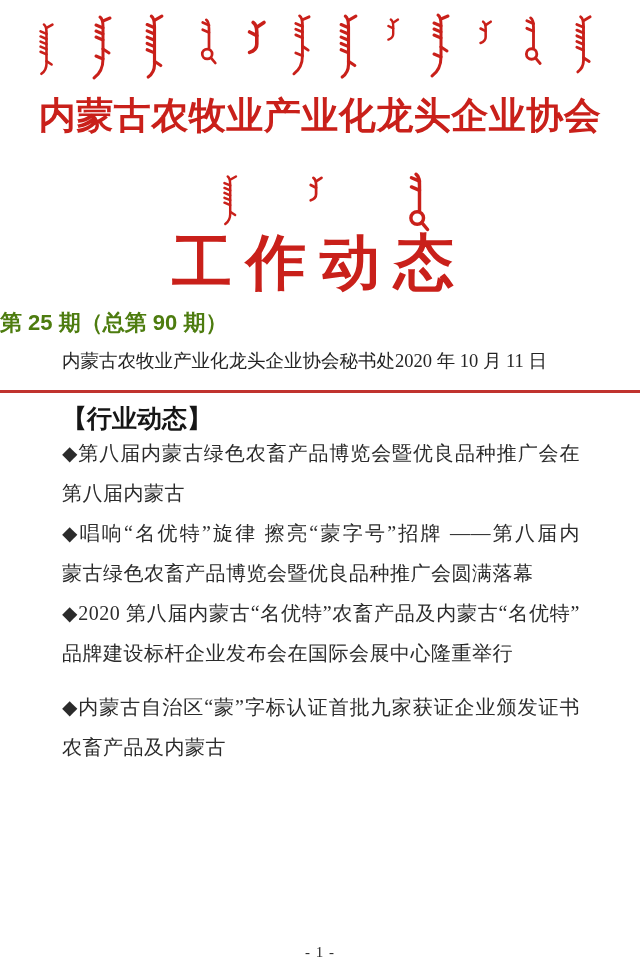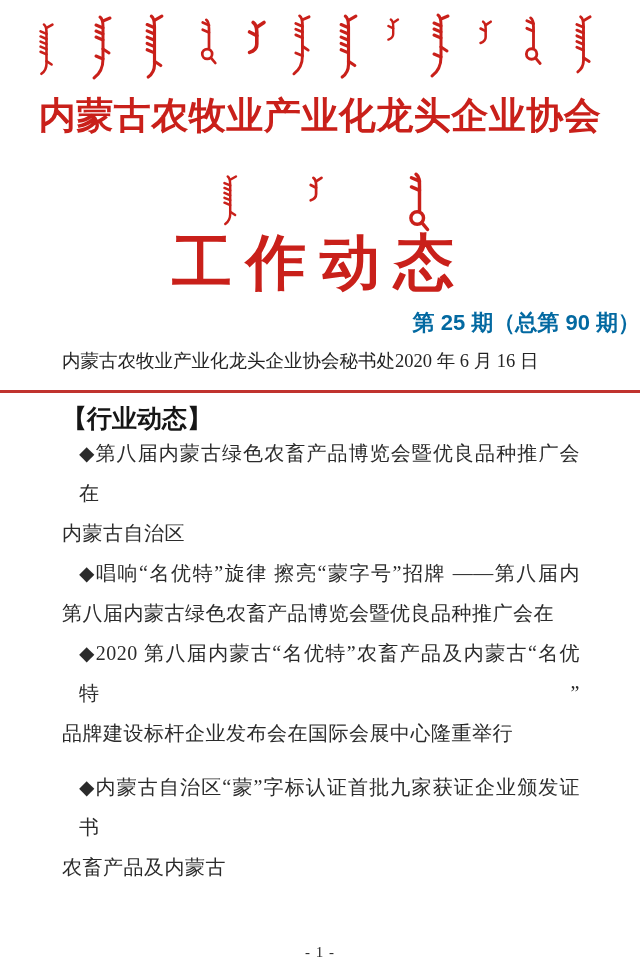--- a/index.html
+++ b/index.html
@@ -33,26 +33,26 @@
     color: #c9201a;
     font-family: "Liberation Serif", "DejaVu Serif", serif;
     font-weight: bold;
     font-size: 60px;
     line-height: 66px;
     letter-spacing: 14px;
     white-space: nowrap;
   }
   .issue {
     margin-top: 14px;
-    text-align: right;
+    text-align: left;
     font-family: "Liberation Sans", "DejaVu Sans", sans-serif;
     font-weight: bold;
     font-size: 22px;
     line-height: 26px;
-    color: #0369a1;
+    color: #4d7c0f;
   }
   .pub-row {
     display: flex;
     justify-content: flex-start;
     align-items: baseline;
     margin: 13px 58px 0 62px;
     font-size: 18.5px;
     line-height: 24px;
     color: #242424;
   }
@@ -75,21 +75,21 @@
     line-height: 30px;
     margin-top: 10px;
     color: #161616;
   }
   .toc-line {
     font-size: 20px;
     line-height: 40px;
     color: #2b2b2b;
     letter-spacing: 0.5px;
   }
-  .line-full { text-align: justify; text-align-last: justify; margin-left: 17px; }
+  .line-full { text-align: justify; text-align-last: justify; }
   .gap-before { margin-top: 14px; }
   .footer {
     position: absolute;
     left: 0; right: 0; bottom: 12px;
     text-align: center;
     font-size: 15px;
     letter-spacing: 1px;
     color: #2b2b2b;
   }
 </style>
@@ -153,37 +153,37 @@
     <use href="#mg-c" transform="translate(308,6) scale(0.9)"></use>
     <use href="#mg-b" transform="translate(408,2) scale(1.15)"></use>
   </svg>
 
   <div class="masthead">工作动态</div>
 
   <div class="issue">第 25 期（总第 90 期）</div>
 
   <div class="pub-row">
     <span>内蒙古农牧业产业化龙头企业协会秘书处</span>
-    <span>2020 年 6 月 16 日</span>
+    <span>2020 年 10 月 11 日</span>
   </div>
 
   <div class="rule"></div>
 
   <div class="toc">
 
     <div class="section-label">【行业动态】</div>
 
     <div>
       <div class="toc-line line-full">◆第八届内蒙古绿色农畜产品博览会暨优良品种推广会在</div>
-      <div class="toc-line">内蒙古自治区</div>
+      <div class="toc-line">第八届内蒙古</div>
     </div>
 
     <div>
       <div class="toc-line line-full">◆唱响“名优特”旋律 擦亮“蒙字号”招牌 ——第八届内</div>
-      <div class="toc-line">第八届内蒙古绿色农畜产品博览会暨优良品种推广会在</div>
+      <div class="toc-line">蒙古绿色农畜产品博览会暨优良品种推广会圆满落幕</div>
     </div>
 
 
     <div>
       <div class="toc-line line-full">◆2020 第八届内蒙古“名优特”农畜产品及内蒙古“名优特”</div>
       <div class="toc-line">品牌建设标杆企业发布会在国际会展中心隆重举行</div>
     </div>
 
     <div class="gap-before">
       <div class="toc-line line-full">◆内蒙古自治区“蒙”字标认证首批九家获证企业颁发证书</div>

